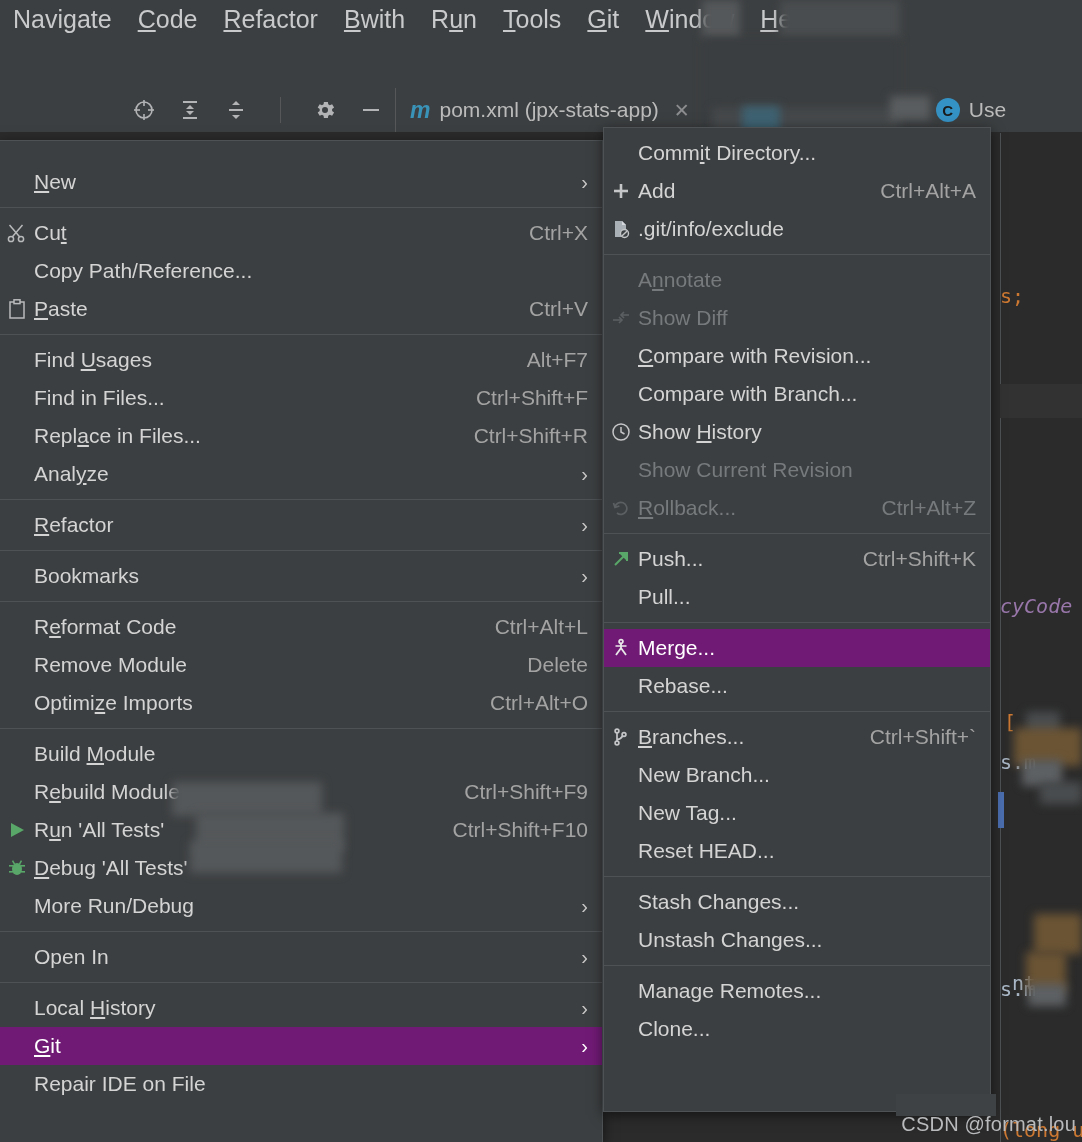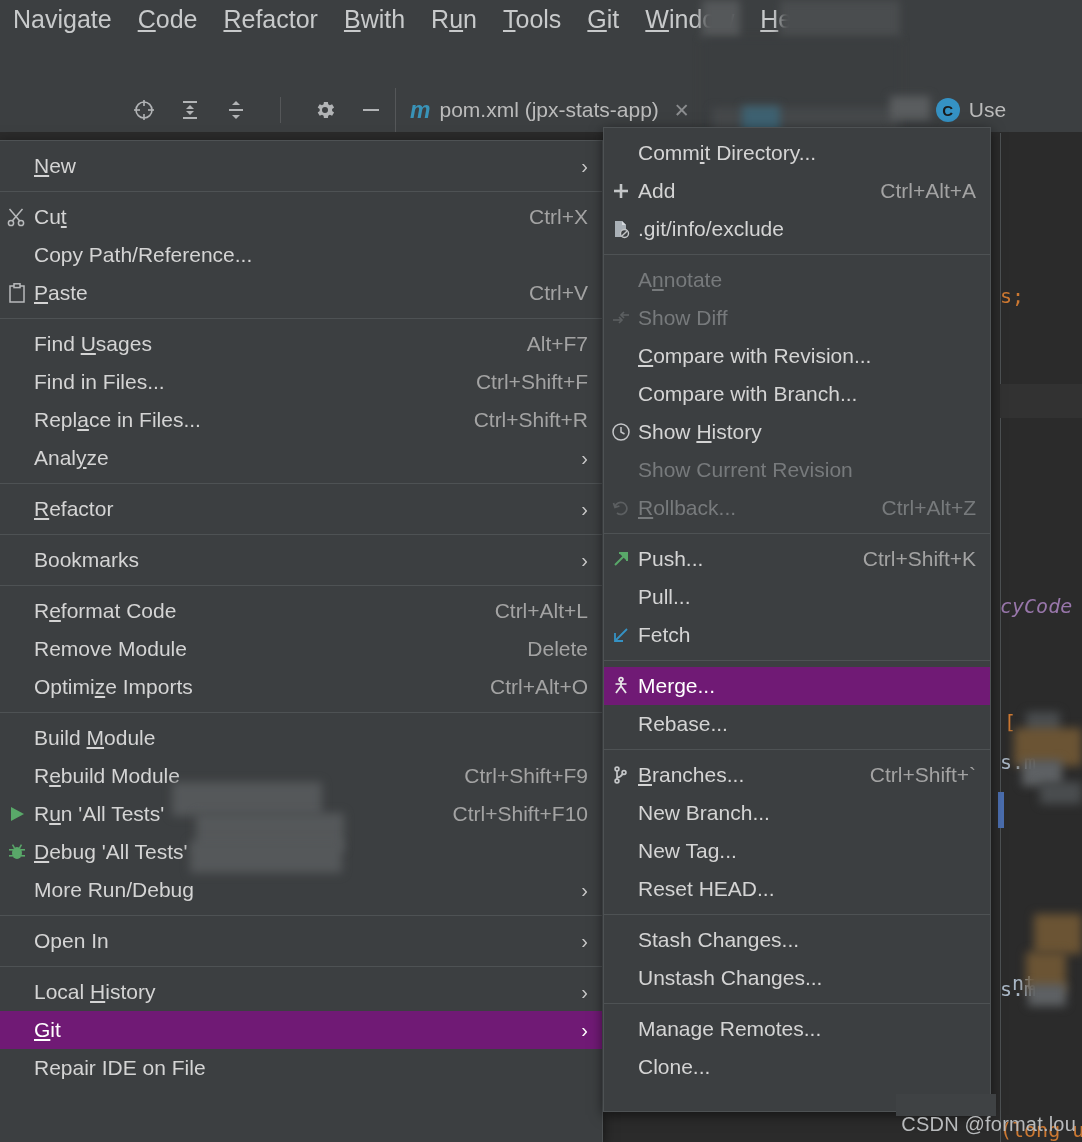--- a/index.html
+++ b/index.html
@@ -133,21 +133,21 @@
     background: #3c3f41;
     border: 1px solid #4e5254;
     box-shadow: 0 3px 12px rgba(0,0,0,.55);
     font-size: 21px;
     color: #bbbbbb;
     user-select: none;
   }
   #menu-main {
     left: -1px; top: 140px;
     width: 604px;
-    padding: 6px 0 0 0;
+    padding: 22px 0 0 0;
     height: 1003px;
     box-sizing: border-box;
   }
   #menu-git {
     left: 603px; top: 127px;
     width: 388px;
     padding: 6px 0;
     height: 985px;
     box-sizing: border-box;
   }
@@ -639,30 +639,20 @@
       <span class="spacer"></span>
       <span class="shortcut">Ctrl+Shift+K</span>
     </div>
 
     <div class="mi">
       <span class="ic"></span>
       <span class="lbl">Pull...</span>
       <span class="spacer"></span>
     </div>
 
-    <div class="mi">
-      <span class="ic">
-        <svg width="20" height="20" viewBox="0 0 20 20" fill="none" stroke="#3592c4" stroke-width="1.8">
-          <line x1="16" y1="4" x2="5" y2="15"></line>
-            <polyline points="12,16 4,16 4,8"></polyline>
-        </svg>
-      </span>
-      <span class="lbl">Fetch</span>
-      <span class="spacer"></span>
-    </div>
 
     <div class="sep"></div>
 
     <div class="mi selected">
       <span class="ic">
         <svg width="20" height="20" viewBox="0 0 20 20" fill="none" stroke="#e8e8e8" stroke-width="1.8">
           <circle cx="10" cy="3.6" r="1.9"></circle>
           <path d="M10 5.6 V10"></path>
             <path d="M10 10 L5 17"></path>
             <path d="M10 10 L15 17"></path>

